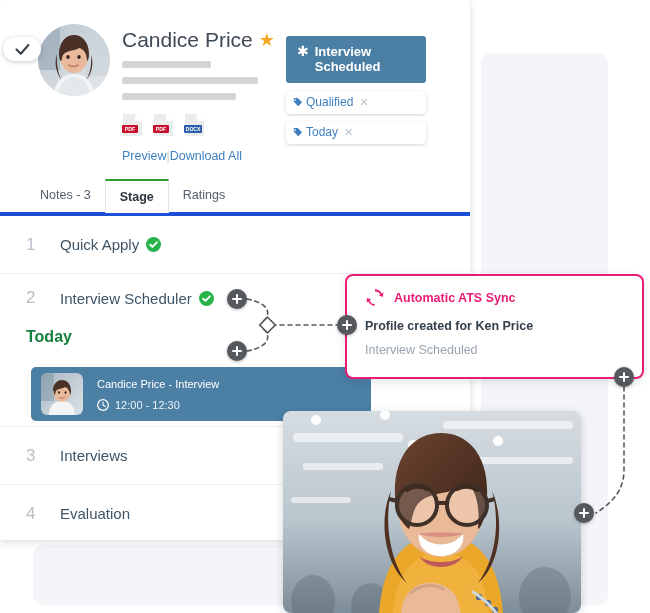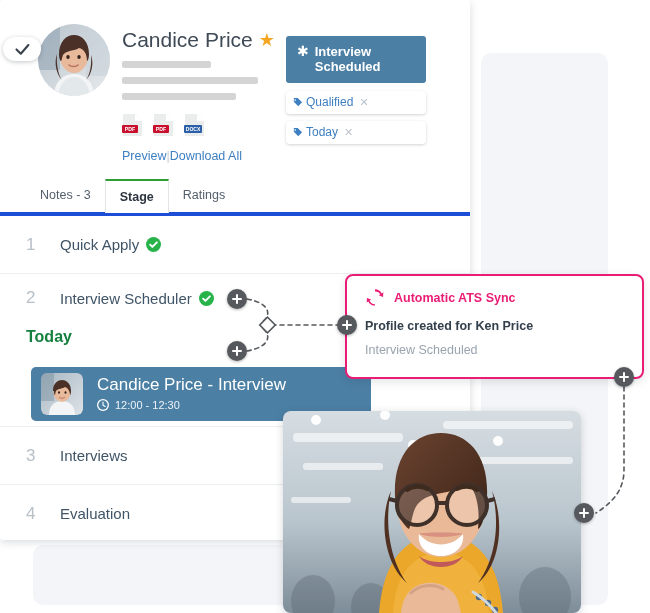--- a/index.html
+++ b/index.html
@@ -112,21 +112,21 @@
   .today-label{font-size:16px;font-weight:bold;color:#15803d;}
   .stage2{border-bottom:none;height:48px;}
   
   .iv-card{
     position:absolute;left:31px;top:367px;width:340px;height:54px;
     background:#4b7fa4;border-radius:5px;display:flex;align-items:center;
     padding-left:10px;box-sizing:border-box;z-index:3;
   }
   .iv-thumb{width:42px;height:42px;border-radius:6px;overflow:hidden;background:#7a97ad;}
   .iv-text{margin-left:14px;color:#fff;}
-  .iv-title{font-size:17px;line-height:15px;}
+  .iv-title{font-size:11px;line-height:15px;}
   .iv-time{font-size:11px;margin-top:7px;display:flex;align-items:flex-end;gap:6px;color:#eef3f7;}
   .iv-time svg{display:block;}
   
   .ats{
     position:absolute;left:345px;top:274px;width:299px;height:105px;
     background:#fff;border:2px solid #ea1d76;border-radius:8px;
     box-sizing:border-box;padding:12px 14px 0 18px;z-index:8;
     box-shadow:0 3px 10px rgba(40,50,65,.13);
   }
   .ats-head{display:flex;align-items:center;gap:9px;}

